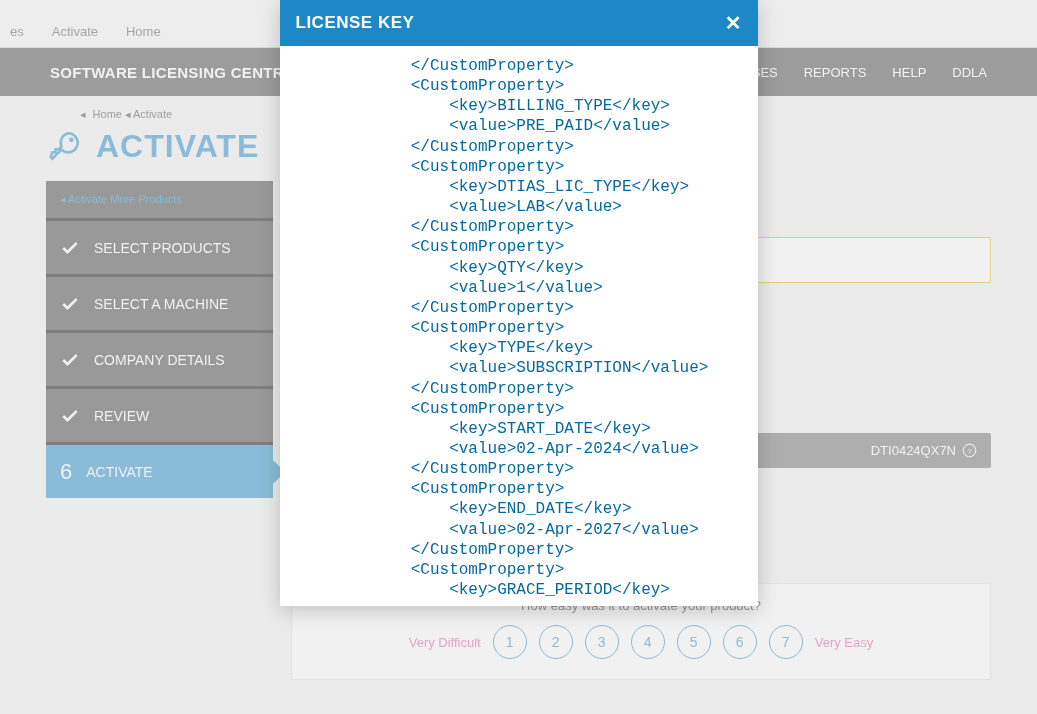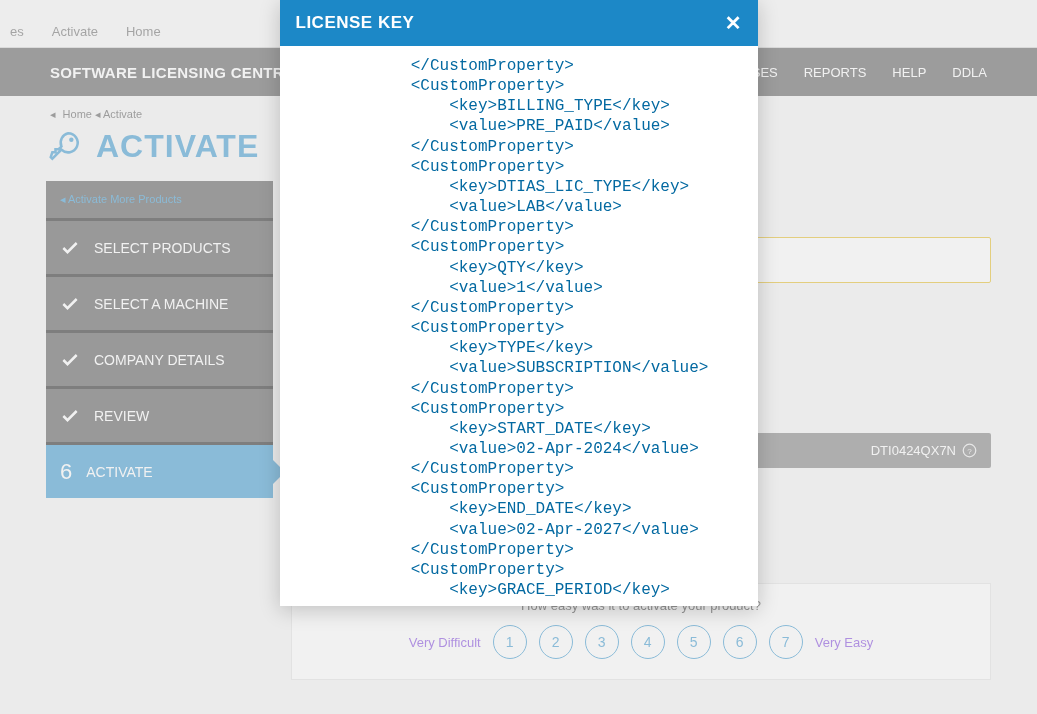--- a/index.html
+++ b/index.html
@@ -3,21 +3,21 @@
 <meta charset="utf-8">
 <style>
   * { box-sizing: border-box; margin: 0; padding: 0; }
   body { font-family: Arial, Helvetica, sans-serif; background: #f2f2f2; color: #333; width: 1037px; height: 714px; overflow: hidden; position: relative; }
   .topbar { height: 48px; border-bottom: 1px solid #ccc; background: #f6f6f6; display: flex; align-items: flex-end; padding: 0 10px 8px; gap: 28px; font-size: 13px; color: #555;}
   .topbar span { cursor: pointer;}
   .navbar { background: #444; color: #fff; height: 48px; display: flex; align-items: center; padding: 0 50px; justify-content: space-between;}
   .brand { font-size: 15px; font-weight: bold; letter-spacing: .3px;}
   .navlinks { display: flex; gap: 26px; font-size: 13px;}
   .navlinks span { cursor: pointer;}
-  .crumbs { padding: 12px 50px 2px; font-size: 11px; color: #444; }
+  .crumbs { padding: 12px 80px 2px; font-size: 11px; color: #444; }
   .crumbs a { color: #444; text-decoration: none; }
   .crumb-caret { margin-right: 4px;}
   .page-title-row { display: flex; align-items: center; gap: 12px; padding: 4px 46px 16px; }
   .key-svg { width: 38px; height: 38px; }
   .page-title { font-size: 32px; font-weight: bold; color: #1C88C7; letter-spacing: 1px; }
   .main-wrap { display:flex; padding: 0 46px 20px; gap: 18px;}
   .steps { width: 232px; }
   .step-top { background:#3c3c3c; color:#1C88C7; font-size:11px; padding:12px 14px; }
   .step { background:#3c3c3c; color:#fff; height:56px; display:flex; align-items:center; gap:14px; padding:0 14px; font-size:14px; border-top:3px solid #000000; position:relative;}
   .step.active { background:#1C88C7;}
@@ -25,21 +25,21 @@
   .check { width:20px; height:20px; }
   .step.active::after { content:''; position:absolute; right:-12px; top:50%; transform:translateY(-50%); border-left:12px solid #1C88C7; border-top:12px solid transparent; border-bottom:12px solid transparent;}
   .content { flex:1; }
   .thanks-box { border:1px solid #e1b200; background:#fff; height:46px; width:700px; margin-top:56px; border-radius:2px;}
   .gray-bar { background:#6a6a6a; color:#fff; font-size:13px; padding:10px 14px; margin-top:150px; width:700px; border-radius:2px; display:flex; align-items:center; gap:6px;}
   .qicon { width:15px; height:15px; opacity:.85;}
   .blue-btn { background:#1C88C7; color:#fff; padding:10px 14px; font-size:13px; display:inline-block; margin-top:58px; border-radius:3px;}
   .feedback { border:1px solid #ddd; background:#fff; padding:14px 16px 20px; margin-top:22px; width:700px;}
   .fb-q { font-size:13px; color:#333; text-align:center; margin-bottom:12px;}
   .fb-row { display:flex; align-items:center; justify-content:center; gap:12px;}
-  .fb-label { font-size:13px; color:#6d28d9;}
+  .fb-label { font-size:13px; color:#ec4899;}
   .fb-circle { width:34px; height:34px; border:1px solid #1C88C7; border-radius:50%; color:#1C88C7; display:flex; align-items:center; justify-content:center; font-size:14px; cursor:pointer;}
   
   
   .overlay { position:absolute; inset:0; background:rgba(230,230,230,.55); display:flex; align-items:flex-start; justify-content:center;}
   .modal { width:478px; background:#fff; margin-top:0; box-shadow:0 4px 20px rgba(0,0,0,.2);}
   .modal-head { background:#1C88C7; color:#fff; height:46px; display:flex; align-items:center; justify-content:space-between; padding:0 16px;}
   .modal-title { font-size:17px; font-weight:bold; letter-spacing:.5px;}
   .close-x { font-size:20px; font-weight:bold; cursor:pointer;}
   .modal-body { position:relative; height:560px; padding:4px 20px 4px 8px;}
   .xml-pre { font-family: Consolas, "Courier New", monospace; font-size:16px; color:#0369a1; white-space:pre; line-height:1.26; overflow-y:scroll; height:100%; padding:6px 8px 6px 8px;}

